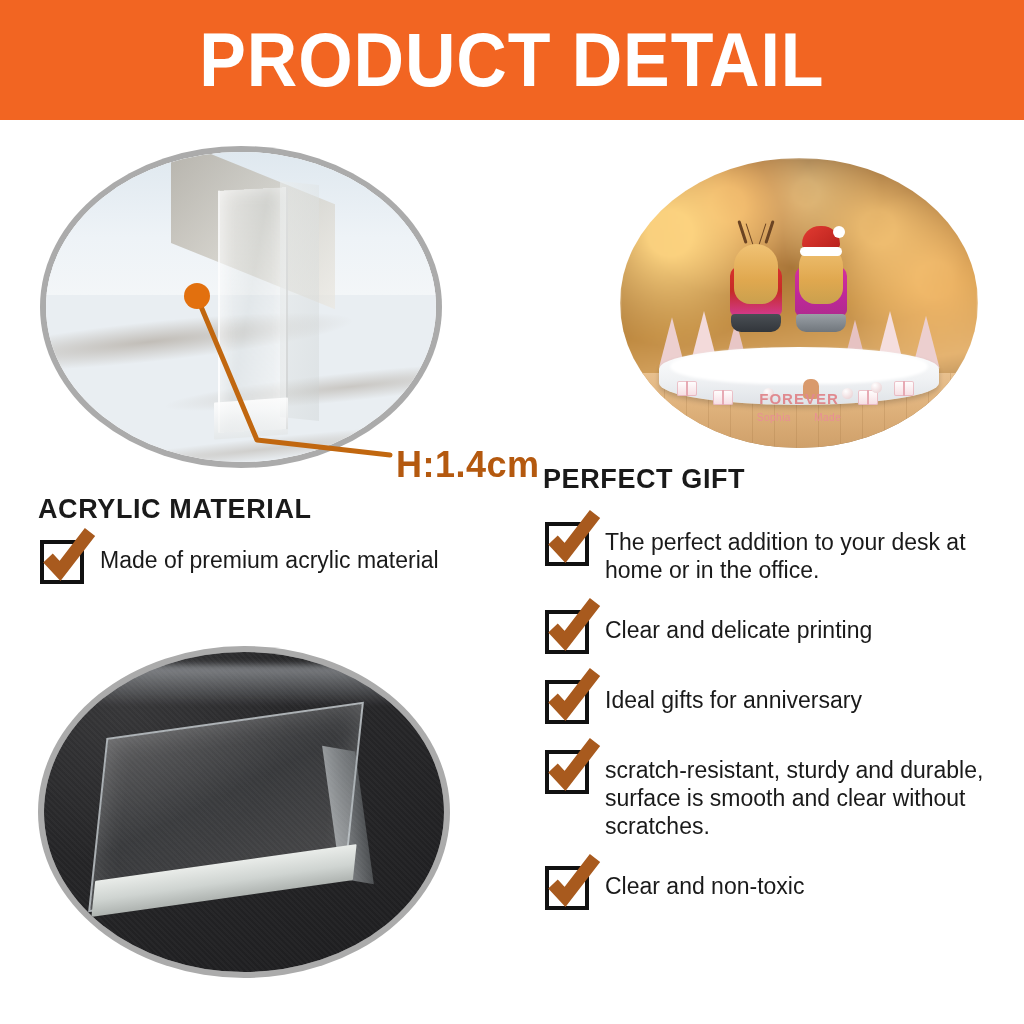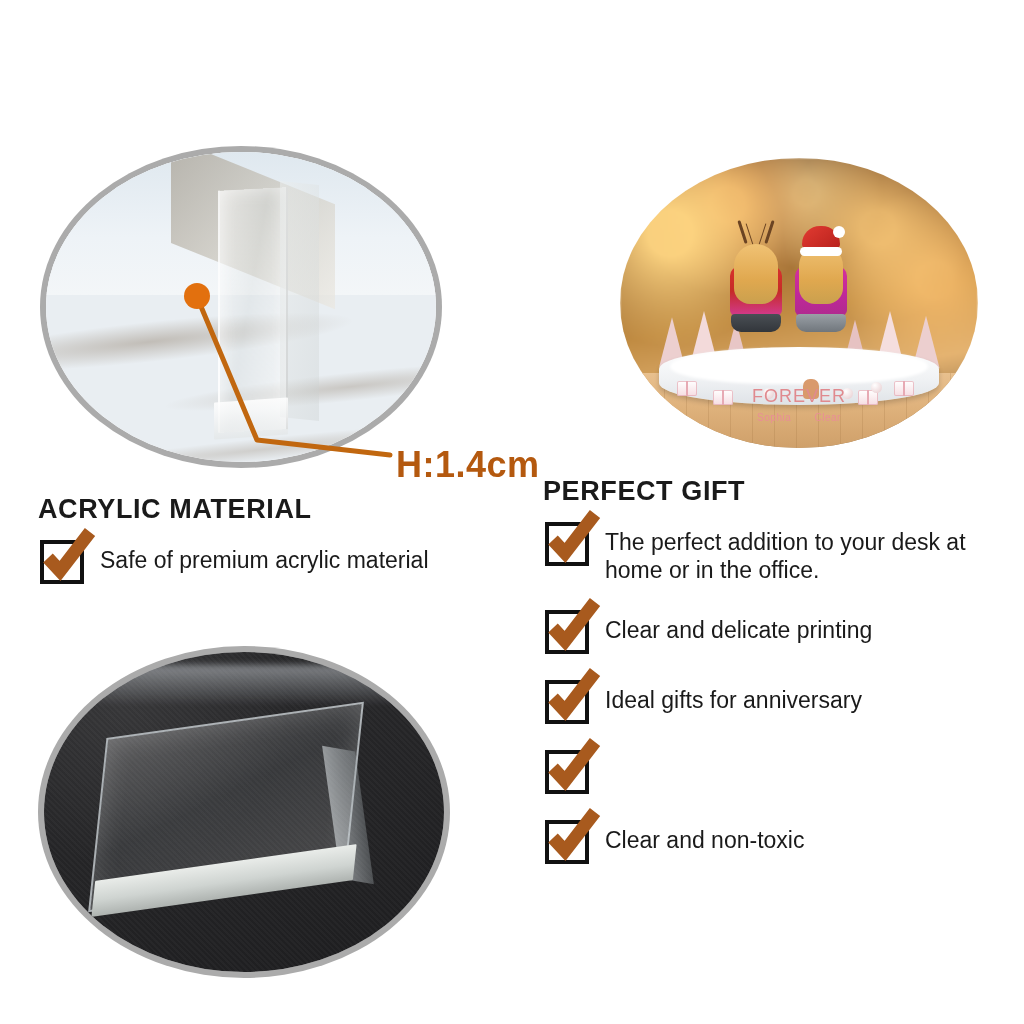--- a/index.html
+++ b/index.html
@@ -212,21 +212,21 @@
     font-size: 40px;
     letter-spacing: 2px;
     color: #f0b9bc;
     text-shadow: 0 3px 0 #d9969a, 0 5px 6px rgba(0,0,0,.28);
     white-space: nowrap;
     z-index: 5;
   }
   .word-forever {
     position:absolute; left:50%; bottom:14%; transform:translateX(-50%);
     font-family: "Liberation Sans", sans-serif;
-    font-weight: 400; font-size: 18px; letter-spacing:1px;
+    font-weight: 700; font-size: 15px; letter-spacing:1px;
     color:#e08a8f; white-space:nowrap; z-index:6;
   }
   .names {
     position:absolute; left:50%; bottom:8.5%; transform:translateX(-50%);
     font-family: "Liberation Sans", sans-serif;
     font-size: 10px; letter-spacing:.5px;
     color:#e98e96; white-space:nowrap; z-index:6;
   }
   .names span { margin: 4px 10px; }
   .gift {
@@ -311,21 +311,21 @@
   .section-heading {
     position:absolute;
     font-family: "Liberation Sans", sans-serif;
     font-weight: 700;
     font-size: 27px;
     letter-spacing: .6px;
     color: #1a1a1a;
     white-space: nowrap;
   }
   #heading-acrylic-material { left: 38px; top: 494px; }
-  #heading-perfect-gift     { left: 543px; top: 476px; }
+  #heading-perfect-gift     { left: 543px; top: 464px; }
 
   .feature-list { position:absolute; }
   #list-acrylic-material { left: 40px; top: 540px; width: 470px; }
   #list-perfect-gift     { left: 545px; top: 522px; width: 470px; }
 
   .feature-item {
     position: relative;
     display: flex;
     align-items: flex-start;
     margin-bottom: 26px;
@@ -351,20 +351,23 @@
     color: #1a1a1a;
     padding-top: 6px;
   }
   #list-acrylic-material .feature-text { font-size: 23px; }
 </style>
 </head>
 <body>
 
 <div id="page">
 
+  <div class="header-banner">
+    <div class="header-title">PRODUCT DETAIL</div>
+  </div>
 
   <div class="oval ringed" id="photo-acrylic-edge">
     <div class="oval-inner wood-scene">
       <div class="wall"></div>
       <div class="floor"></div>
       <div class="grain"></div>
       <div class="acryl-top"></div>
       <div class="acryl-block"></div>
       <div class="acryl-face2"></div>
       <div class="acryl-base"></div>
@@ -409,21 +412,21 @@
       <div class="gift g3"></div>
       <div class="gift g4"></div>
       <div class="gingerbread"></div>
       <div class="bauble b1"></div>
       <div class="bauble b2"></div>
       <div class="bauble b3"></div>
 
       <div class="word-forever">FOREVER</div>
       <div class="names">
         <span>Sophia</span>
-        <span>Clear</span>
+        <span>Made</span>
       </div>
     </div>
   </div>
 
   <div class="oval ringed" id="photo-acrylic-slab">
     <div class="oval-inner slate">
       <div class="edge-light"></div>
       <div class="slab"></div>
       <div class="slab-side"></div>
       <div class="slab-front"></div>
@@ -440,21 +443,21 @@
 
   <div class="section-heading" id="heading-acrylic-material">ACRYLIC MATERIAL</div>
 
   <div class="feature-list" id="list-acrylic-material">
     <div class="feature-item">
       <span class="checkbox-icon">
         <svg viewBox="0 0 58 58">
           <polyline points="8,30 20,43 50,4" fill="none" stroke="#A85A1E" stroke-width="13" stroke-linecap="butt" stroke-linejoin="miter"></polyline>
         </svg>
       </span>
-      <span class="feature-text">Safe of premium acrylic material</span>
+      <span class="feature-text">Made of premium acrylic material</span>
     </div>
   </div>
 
   <div class="section-heading" id="heading-perfect-gift">PERFECT GIFT</div>
 
   <div class="feature-list" id="list-perfect-gift">
 
     <div class="feature-item">
       <span class="checkbox-icon">
         <svg viewBox="0 0 58 58">
@@ -481,20 +484,21 @@
       </span>
       <span class="feature-text">Ideal gifts for anniversary</span>
     </div>
 
     <div class="feature-item">
       <span class="checkbox-icon">
         <svg viewBox="0 0 58 58">
           <polyline points="8,30 20,43 50,4" fill="none" stroke="#A85A1E" stroke-width="13" stroke-linecap="butt" stroke-linejoin="miter"></polyline>
         </svg>
       </span>
+      <span class="feature-text">scratch-resistant, sturdy and durable, surface is smooth and clear without scratches.</span>
     </div>
 
     <div class="feature-item">
       <span class="checkbox-icon">
         <svg viewBox="0 0 58 58">
           <polyline points="8,30 20,43 50,4" fill="none" stroke="#A85A1E" stroke-width="13" stroke-linecap="butt" stroke-linejoin="miter"></polyline>
         </svg>
       </span>
       <span class="feature-text">Clear and non-toxic</span>
     </div>

